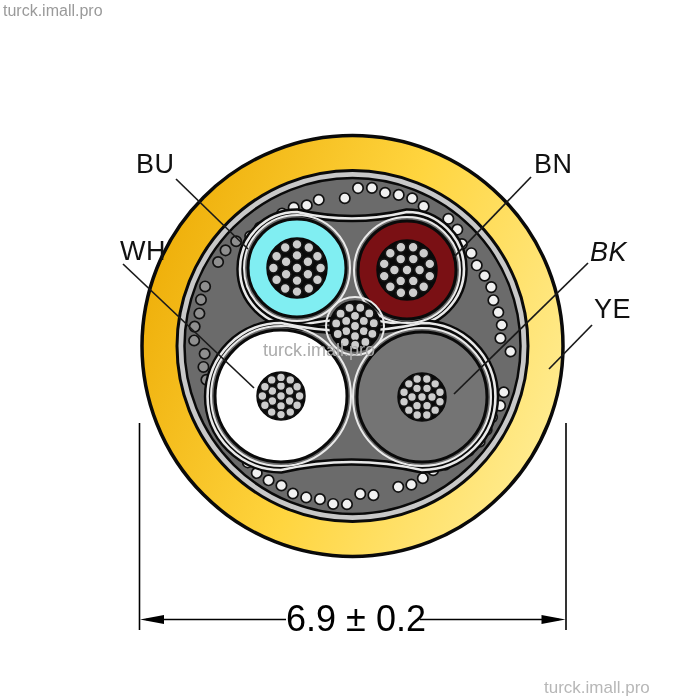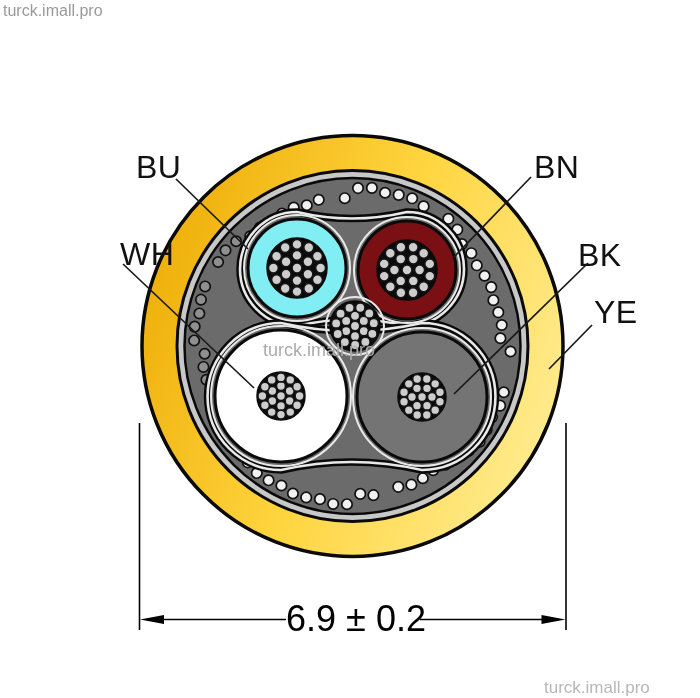--- a/index.html
+++ b/index.html
@@ -10,27 +10,27 @@
   .stage{position:absolute;inset:0;}
   svg.diagram{position:absolute;left:0;top:0;z-index:1;}
   .watermark{
     position:absolute;font-family:Liberation Sans, sans-serif;
     white-space:nowrap;z-index:3;pointer-events:none;
   }
   .wm-top-left{left:3px;top:2px;font-size:16px;color:#9a9a9a;}
   .wm-center{left:263px;top:340px;font-size:18px;color:#ababab;}
   .wm-bottom-right{left:544px;top:678px;font-size:17px;color:#b7b7b7;}
   .cond-label{
-    position:absolute;font-size:32px;color:#111;line-height:1;z-index:2;
+    position:absolute;font-size:27px;color:#111;line-height:1;z-index:2;
     letter-spacing:0.5px;
   }
   .lbl-bu{left:136px;top:151px;}
   .lbl-bn{left:534px;top:151px;text-align:right;}
   .lbl-wh{left:76px;top:238px;margin-left:44px;}
-  .lbl-bk{left:578px;top:239px;}
+  .lbl-bk{left:590px;top:239px;font-style:italic;}
   .lbl-ye{left:594px;top:296px;}
   .dim-text{
     position:absolute;left:356px;top:601px;transform:translateX(-50%);
     font-size:36px;color:#000;line-height:1;z-index:2;white-space:nowrap;
   }
 </style>
 </head>
 <body>
 
 <div class="stage">

